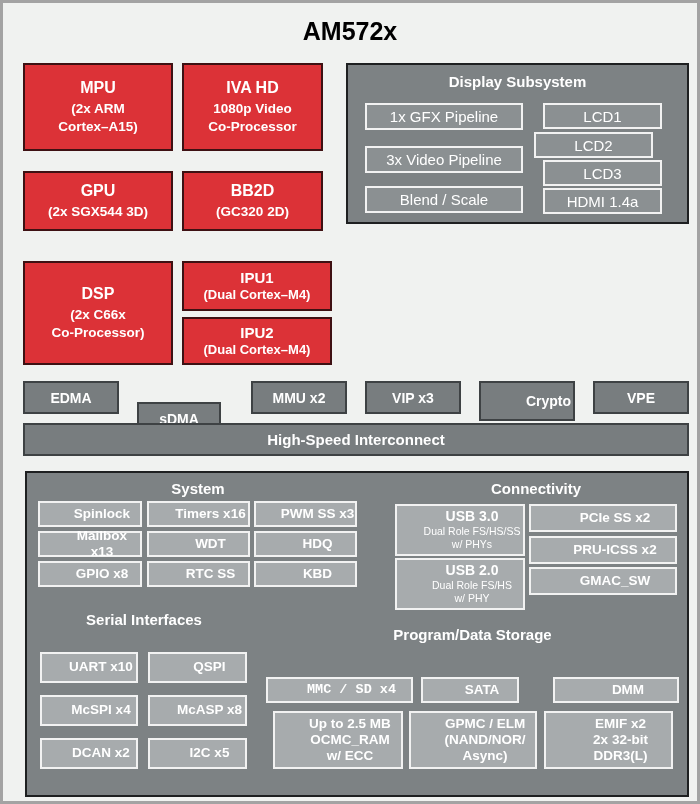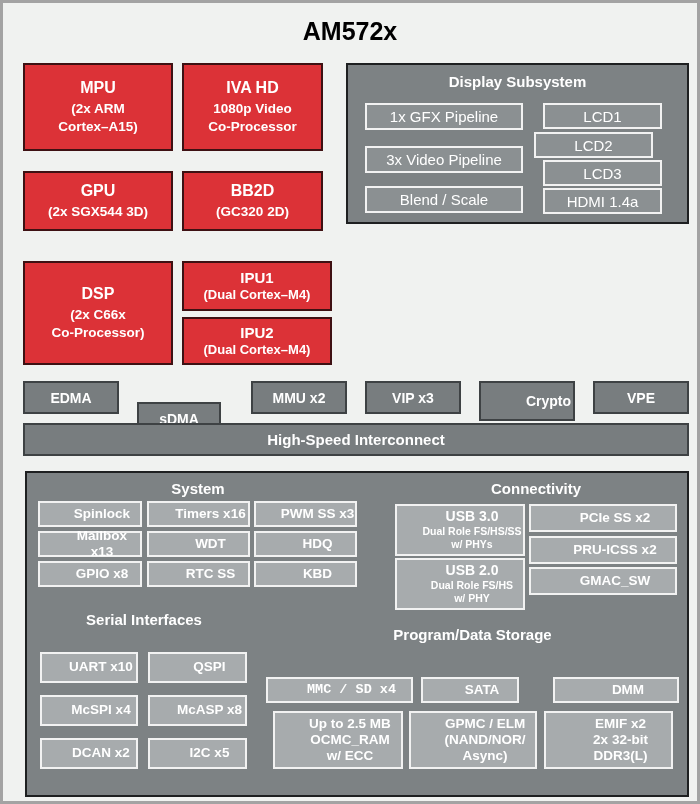--- a/index.html
+++ b/index.html
@@ -50,21 +50,21 @@
   }
 
   
   .chip {
     position:absolute; background:#A7ABAD; border:2px solid #F2F2F2;
     color:#fff; font-size:13.5px; font-weight:700;
     display:flex; flex-direction:column; align-items:center; justify-content:center;
     text-align:center; line-height:1.2; white-space:pre-line;padding-left:24px;
   }
   .chip .chip-name   { font-size:14px; font-weight:700; }
-  .chip .chip-detail { font-size:10.5px; font-weight:700; line-height:1.25; white-space:pre-line; }
+  .chip .chip-detail { font-size:10.5px; font-weight:400; line-height:1.25; white-space:pre-line; }
 </style>
 </head>
 <body>
 
 <div class="page">
 
   <div class="main-title">AM572x</div>
 
   <div class="red-block" style="left:20px; top:60px; width:150px; height:88px;">
     <div class="name">MPU</div>

